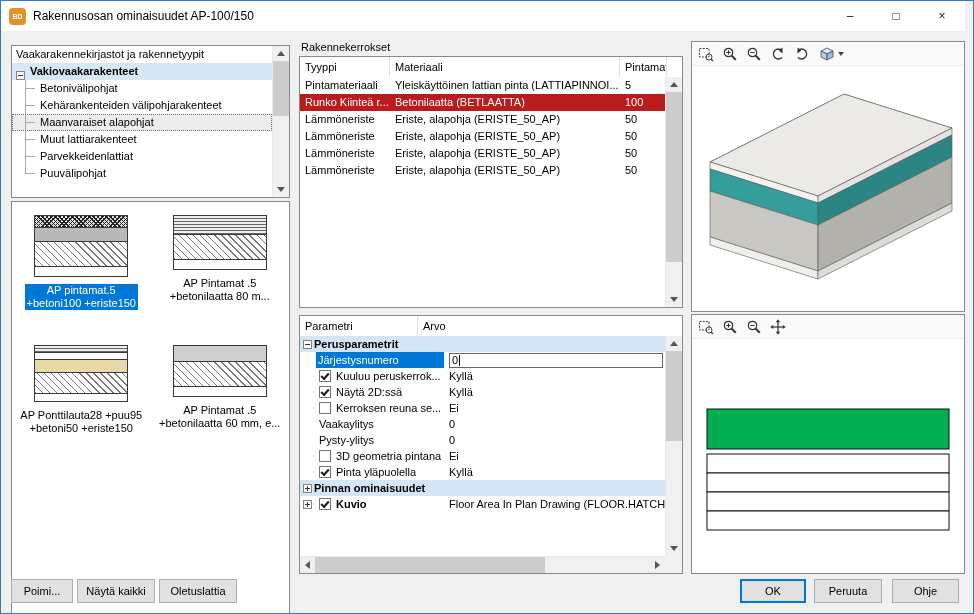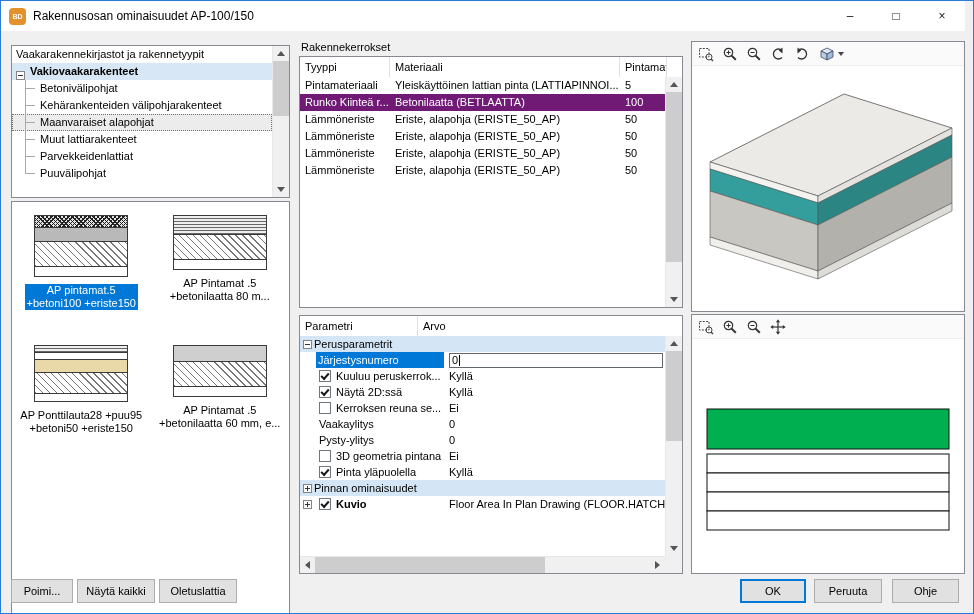--- a/index.html
+++ b/index.html
@@ -78,30 +78,30 @@
   
   .layers-label{position:absolute;left:300px;top:40px}
   .layers-panel{left:298px;top:55px;width:384px;height:252px;overflow:hidden}
   .lhead{display:flex;height:20px;line-height:20px;background:#fff}
   .lh{border-right:1px solid #e0e0e0;padding-left:5px;overflow:hidden;white-space:nowrap}
   .lc-type{width:90px;flex:none}
   .lc-mat{width:230px;flex:none}
   .lc-th{width:47px;flex:none}
   .lrow{display:flex;height:17px;line-height:17px}
   .lcell{padding-left:5px;overflow:hidden;white-space:nowrap}
-  .lrow.selected{background:#701a75;color:#fff}
+  .lrow.selected{background:#b91c1c;color:#fff}
 
   
   .params-panel{left:298px;top:314px;width:384px;height:259px;overflow:hidden}
   .phead{display:flex;height:20px;line-height:20px}
   .ph1{width:118px;flex:none;border-right:1px solid #e0e0e0;padding-left:5px}
   .ph2{flex:1;padding-left:5px}
   .pbody{position:absolute;left:0;top:20px;right:17px;bottom:17px;overflow:hidden}
   .prow{display:flex;height:16px;line-height:16px;align-items:center}
-  .grouprow{background:#d4e6f6;font-weight:normal}
+  .grouprow{background:#d4e6f6;font-weight:bold}
   .gut{width:14px;flex:none;display:flex;align-items:center;justify-content:center}
   .gut .exp{margin-right:0}
   .plab{width:130px;flex:none;display:flex;align-items:center;overflow:hidden;white-space:nowrap;padding-left:5px}
   .pval{flex:1;display:flex;align-items:center;overflow:hidden;white-space:nowrap;padding-left:5px}
   .sellab{background:#0078d7;color:#fff;flex:1;height:16px;line-height:16px;padding-left:2px}
   .editbox{flex:1;height:15px;border:1px solid #60666c;background:#fff;display:flex;align-items:center;padding:0 2px;margin-right:2px}
   .caret{width:1px;height:11px;background:#000;margin-left:1px}
   .bold{font-weight:bold}
 
   

